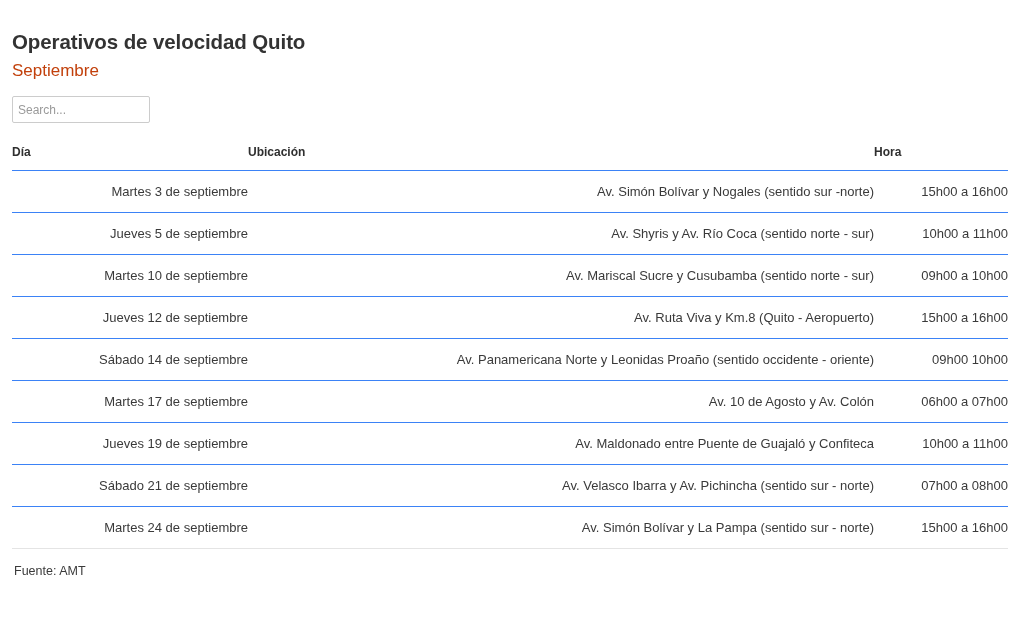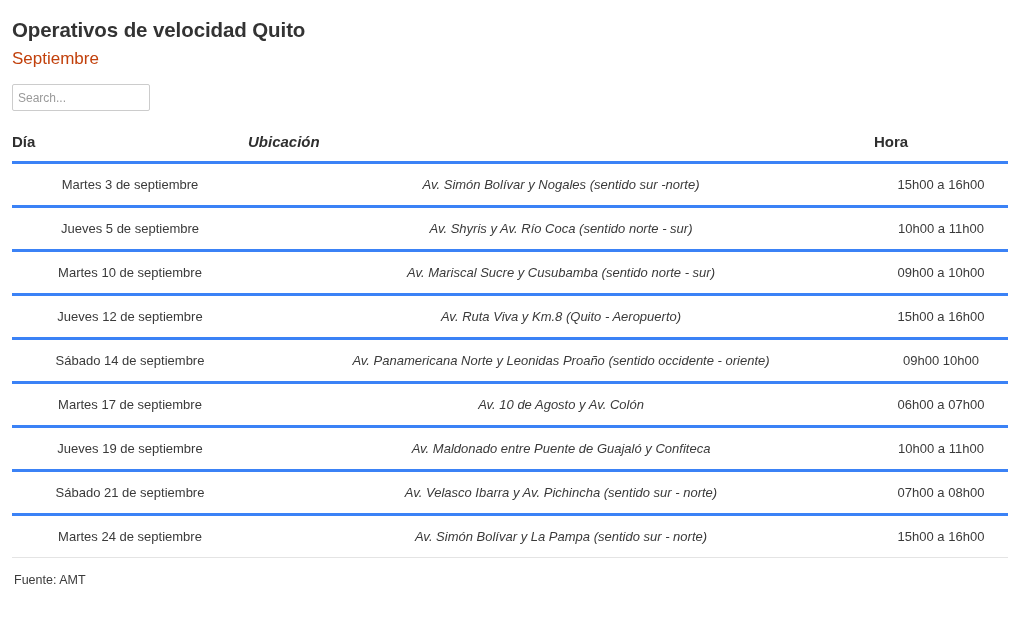--- a/index.html
+++ b/index.html
@@ -14,21 +14,21 @@
     overflow: hidden;
     font-family: "Liberation Sans", "DejaVu Sans", sans-serif;
     -webkit-font-smoothing: antialiased;
   }
 
   .page {
     position: relative;
     width: 1020px;
     height: 617px;
     box-sizing: border-box;
-    padding: 4px 12px;
+    padding: 16px 12px;
   }
 
   .page-title {
     margin: 0;
     padding-top: 13px;
     font-size: 20.5px;
     font-weight: bold;
     line-height: 26px;
     color: #333333;
     letter-spacing: -0.1px;
@@ -78,47 +78,47 @@
     color: #333333;
   }
 
   table.data-table col.col-dia      { width: 236px; }
   table.data-table col.col-ubicacion{ width: 626px; }
   table.data-table col.col-hora     { width: 134px; }
 
   table.data-table thead th {
     text-align: left;
     font-weight: bold;
-    font-size: 15px;
+    font-size: 12px;
     color: #2f2f2f;
     padding: 0 0 11px 0;
     border: 0;
     vertical-align: bottom;
   }
 
   table.data-table tbody td {
-    text-align: center;
+    text-align: right;
     font-weight: normal;
     font-size: 13px;
     color: #3a3a3a;
     height: 41px;
     padding: 0;
-    border-top: 3px solid #3b82f6;
+    border-top: 1px solid #3b82f6;
     vertical-align: middle;
     white-space: nowrap;
     overflow: hidden;
     text-overflow: ellipsis;
   }
 
   table.data-table tbody tr:last-child td {
     border-bottom: 1px solid #e4e4e4;
   }
 
   .cell-pad-dia       { padding-left: 2px; }
-  .cell-pad-ubicacion { padding-left: 8px; font-style: italic; }
+  .cell-pad-ubicacion { padding-left: 8px; }
   .cell-pad-hora      { padding-left: 2px; }
 
   .source-note {
     padding-top: 14px;
     padding-left: 2px;
     font-size: 12.5px;
     line-height: 16px;
     color: #3a3a3a;
   }
 </style>

